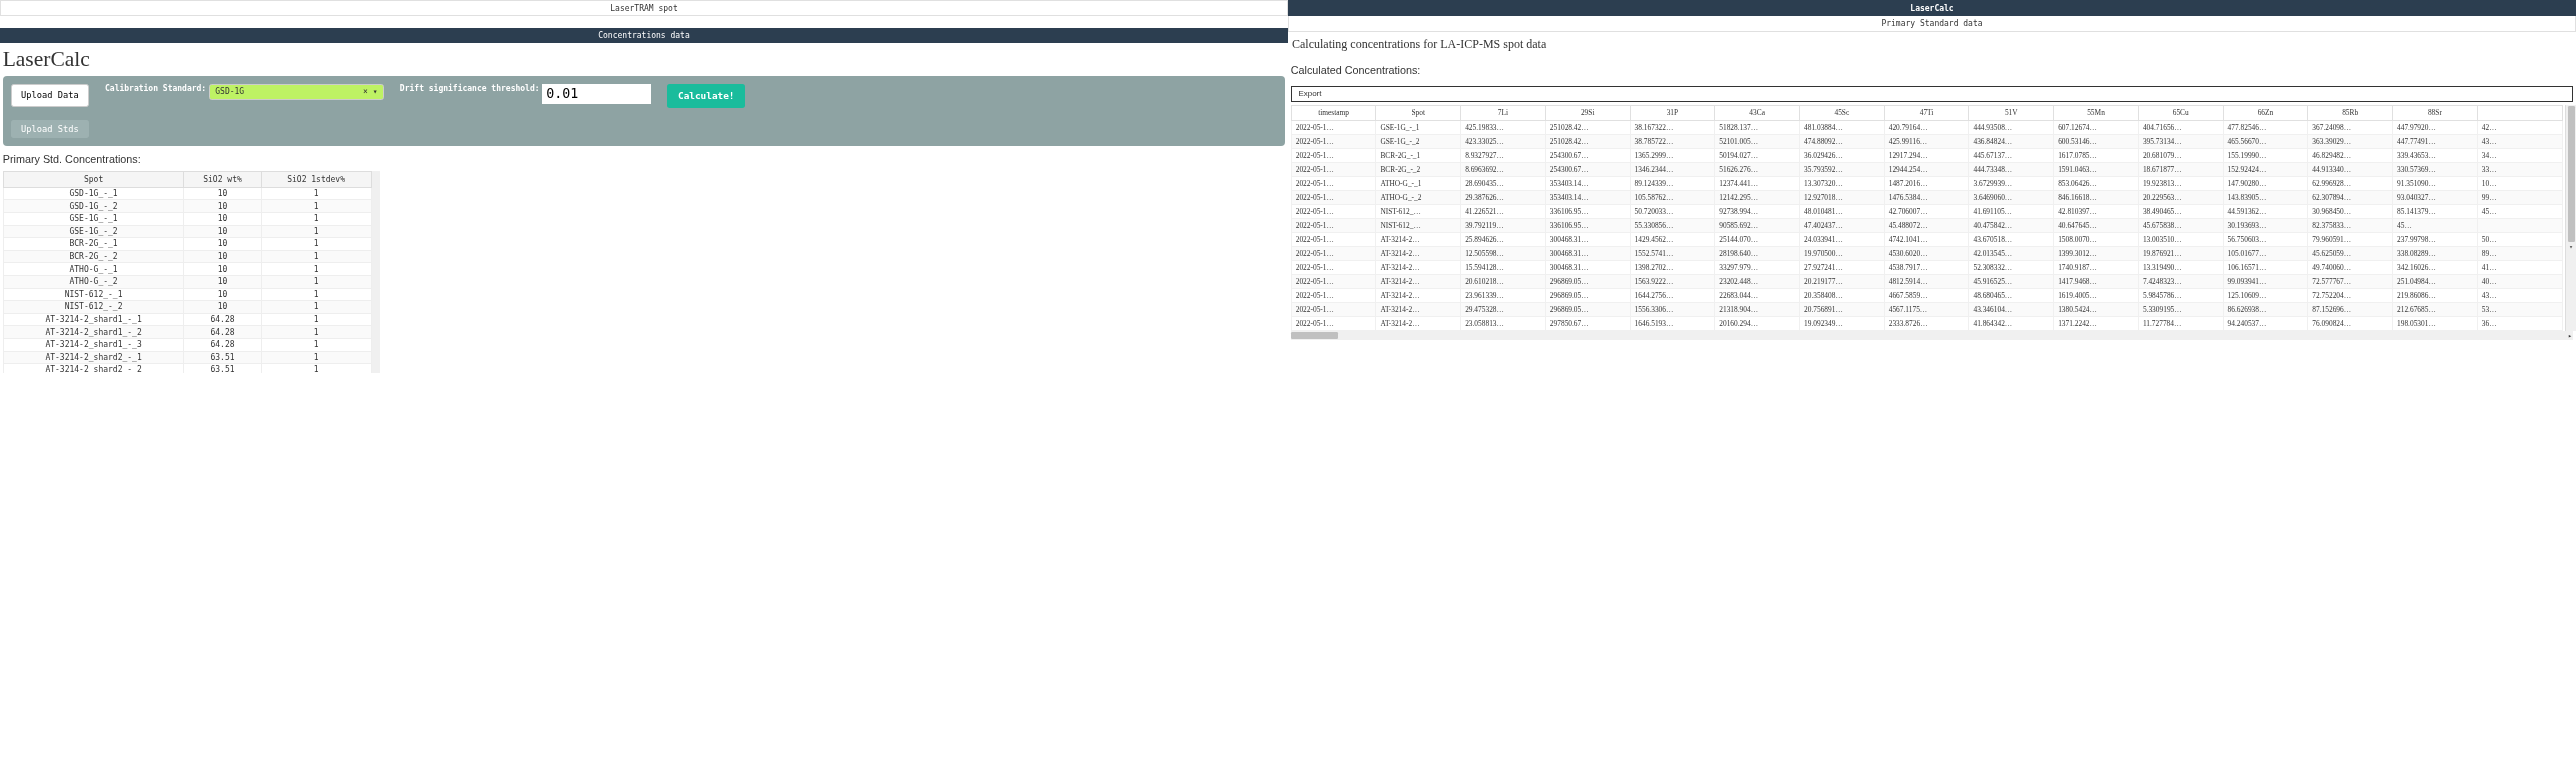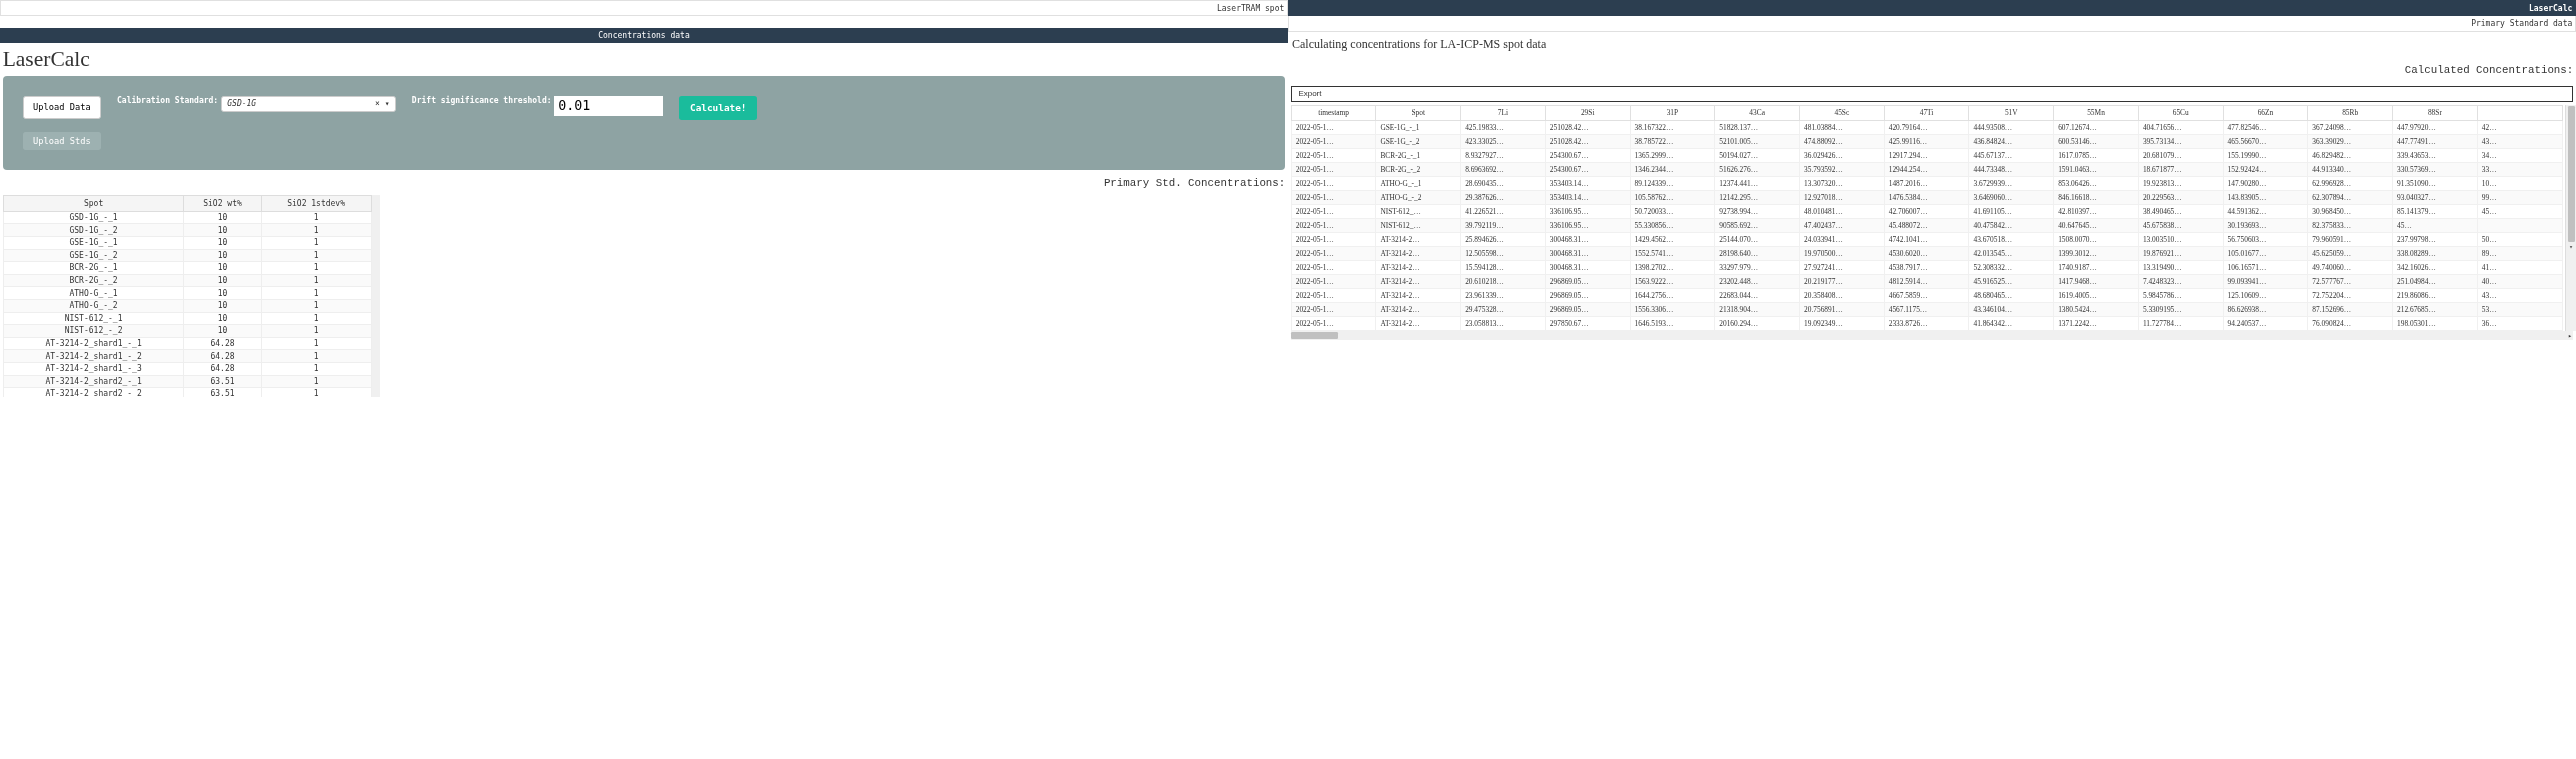--- a/index.html
+++ b/index.html
@@ -10,54 +10,54 @@
     background: #fff;
     color: #333;
     display: flex;
     width: 2576px;
   }
   .panel {
     width: 50%;
     display: flex;
     flex-direction: column;
   }
-  .topbar { background: #fff; border: 0.7px solid #e0e0e0; text-align: right; padding: 2.7px; font-size: 8px; }
+  .topbar { background: #fff; border: 0.7px solid #e0e0e0; text-align: center; padding: 2.7px; font-size: 8px; }
   .topbar.dark { background: #2c3e50; color: #fff; border-color: #2c3e50; }
   .darkband { background: #2c3e50; color: #fff; text-align: center; padding: 2.7px; font-size: 8px; margin-top: 12px; }
   .h1 { font-family: Georgia, serif; font-size: 21.5px; font-weight: normal; padding: 4px 2.7px; color: #333; }
   .h2 { font-family: Georgia, serif; font-size: 12px; padding: 5.4px 4px; color: #333; }
   .controls {
     background: #8ea3a3;
     border-radius: 4px;
-    padding: 20px;
+    padding: 8px;
     margin: 0 2.7px;
     display: flex;
     gap: 16px;
     align-items: flex-start;
   }
   .sidebuttons { display: flex; flex-direction: column; gap: 13.5px; }
   .btn {
     background: #fff;
     border: 0.7px solid #ccc;
     border-radius: 2.7px;
     padding: 5.4px 9.4px;
     font-family: monospace;
     font-size: 8.7px;
     cursor: pointer;
   }
   .btn.ghost { background: #9db1b1; border: none; color: #fff; padding: 4px 1.3px; }
   .btn.calc { background: #1abc9c; color: #fff; border: none; font-weight: bold; padding: 6.7px 10.8px; font-size: 9.4px; }
   .field { display: flex; flex-direction: row; gap: 2.7px; }
   .label { color: #fff; font-size: 8px; font-weight: bold; }
   .select {
-    background: #ffffff; border: 0.7px solid #ccc; border-radius: 2.7px;
-    padding: 2.7px 5.4px; min-width: 175px; display: flex; justify-content: space-between; font-style: italic;
+    background: #bef264; border: 0.7px solid #ccc; border-radius: 2.7px;
+    padding: 2.7px 5.4px; min-width: 175px; display: flex; justify-content: space-between;
   }
   .numinput { background: #fff; border: none; padding: 2.7px 4px; width: 109px; font-family: monospace; }
-  .section-title { font-family: Liberation Mono, monospace; font-size: 10.8px; padding: 6.7px 2.7px; text-align: right; }
+  .section-title { font-family: Liberation Sans, sans-serif; font-size: 10.8px; padding: 6.7px 2.7px; }
   .tablewrap { margin: 0 2.7px; overflow: auto; max-height: 202px; border-right: 8px solid #f0f0f0; width: 377px; }
   table { border-collapse: collapse; width: 100%; font-size: 8px; }
   th { background: #f5f5f5; border: 0.7px solid #ddd; padding: 2.7px; font-weight: normal; text-align: center; }
   td { border: 0.7px solid #eee; padding: 1.3px 4px; text-align: center; }
   tbody tr:nth-child(even) td { background: #fafafa; }
   .export { border: 0.7px solid #333; padding: 2.7px 6.7px; margin: 2.7px; display: inline-block; font-family: Arial, sans-serif; font-size: 8px; cursor: pointer; }
   .gridwrap { margin: 0 2.7px; overflow-x: auto; }
   .grid { border-collapse: collapse; font-size: 7.4px; font-family: Liberation Serif, serif; }
   .grid th { background: #fff; border: 0.7px solid #e0e0e0; padding: 2.7px 5.4px; font-weight: normal; text-align: center; min-width: 52px; }
   .grid td { border: 0.7px solid #f0f0f0; padding: 2px 4px; text-align: left; white-space: nowrap; font-size: 7.4px; min-width: 52px; max-width: 52px; overflow: hidden; }

